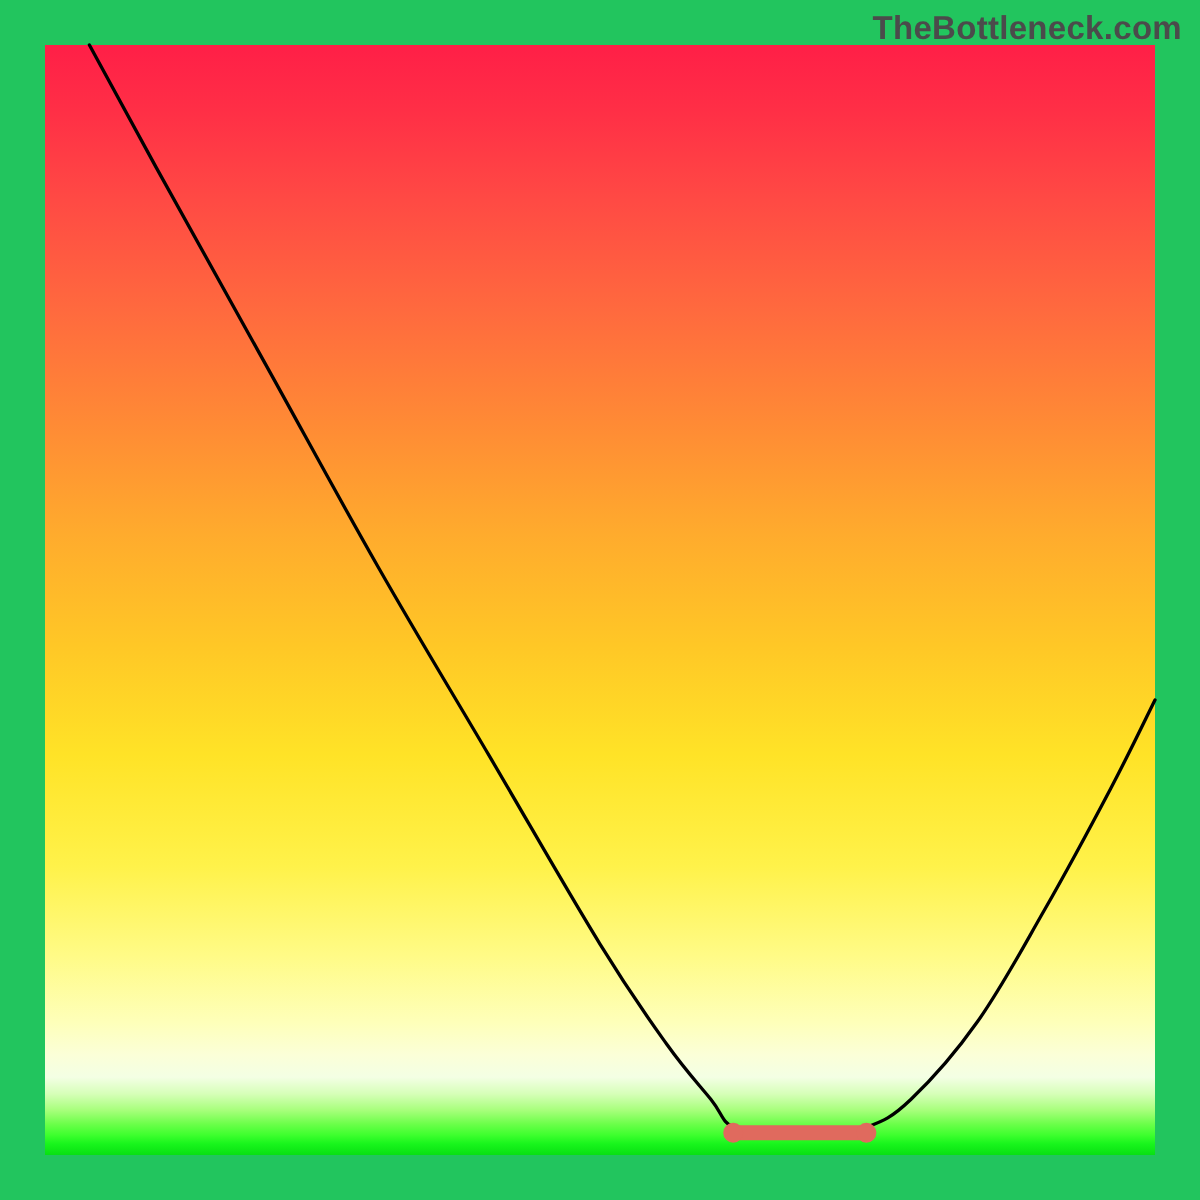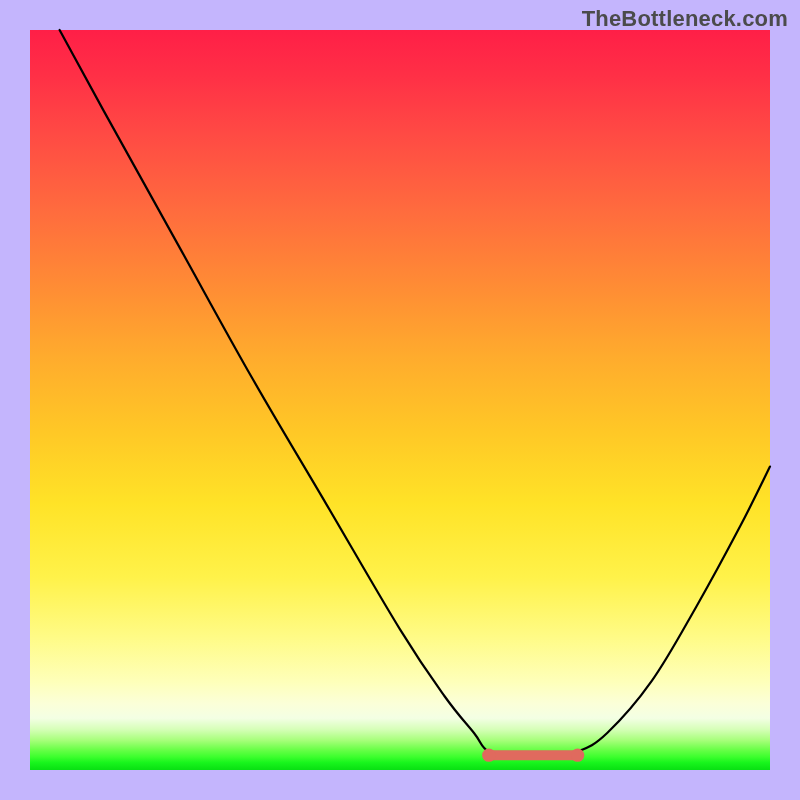--- a/index.html
+++ b/index.html
@@ -8,21 +8,21 @@
     width: 800px;
     height: 800px;
     background: #000;
     overflow: hidden;
     font-family: Arial, Helvetica, sans-serif;
   }
   .frame {
     position: relative;
     width: 800px;
     height: 800px;
-    background: #c4b5fd;
+    background: #22c55e;
   }
   .watermark {
     position: absolute;
     top: 6px;
     right: 12px;
     font-size: 22px;
     font-weight: 600;
     color: #4b4b4b;
     letter-spacing: 0.2px;
     user-select: none;

